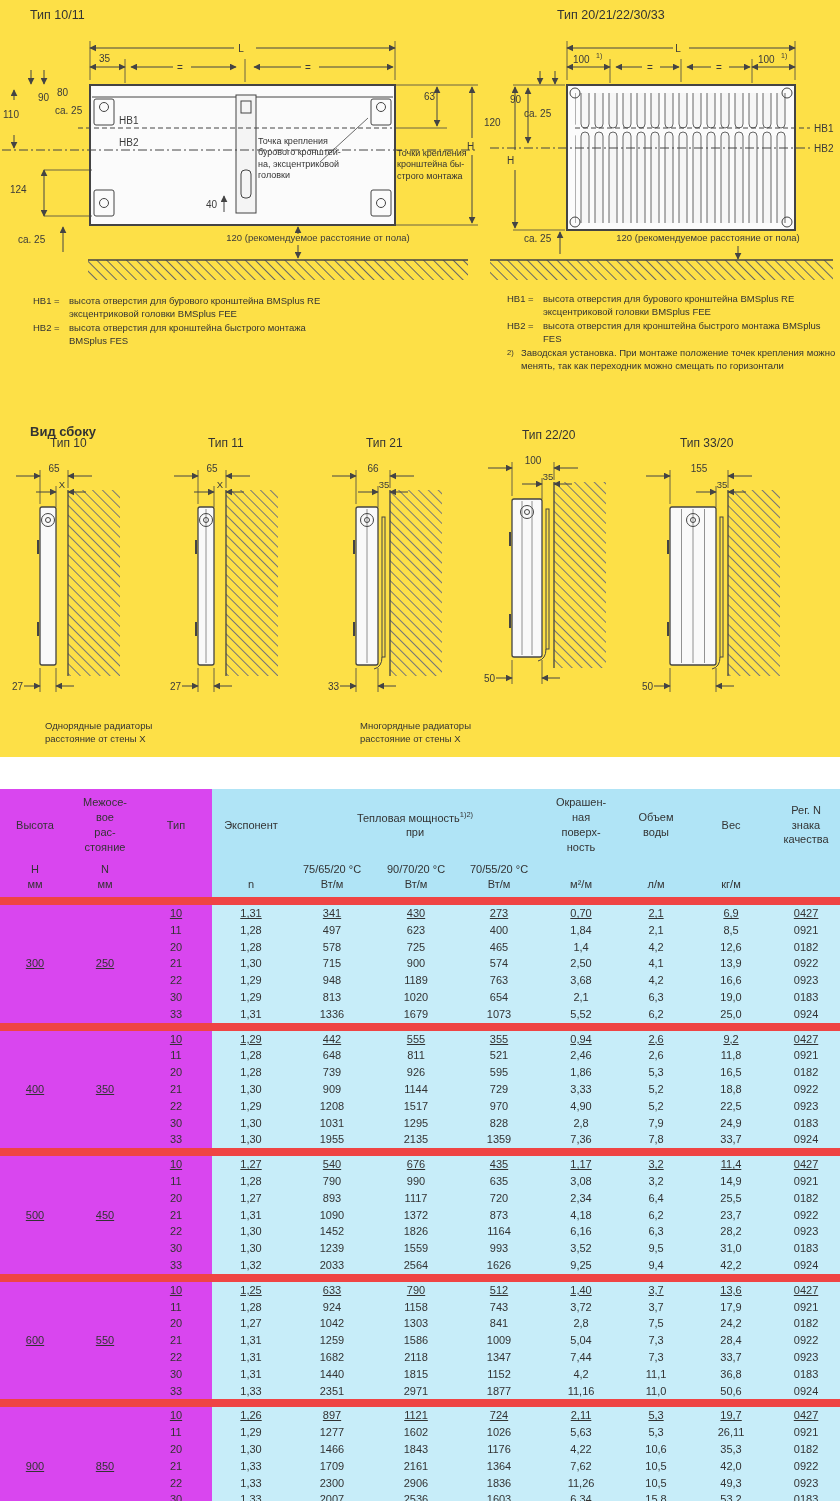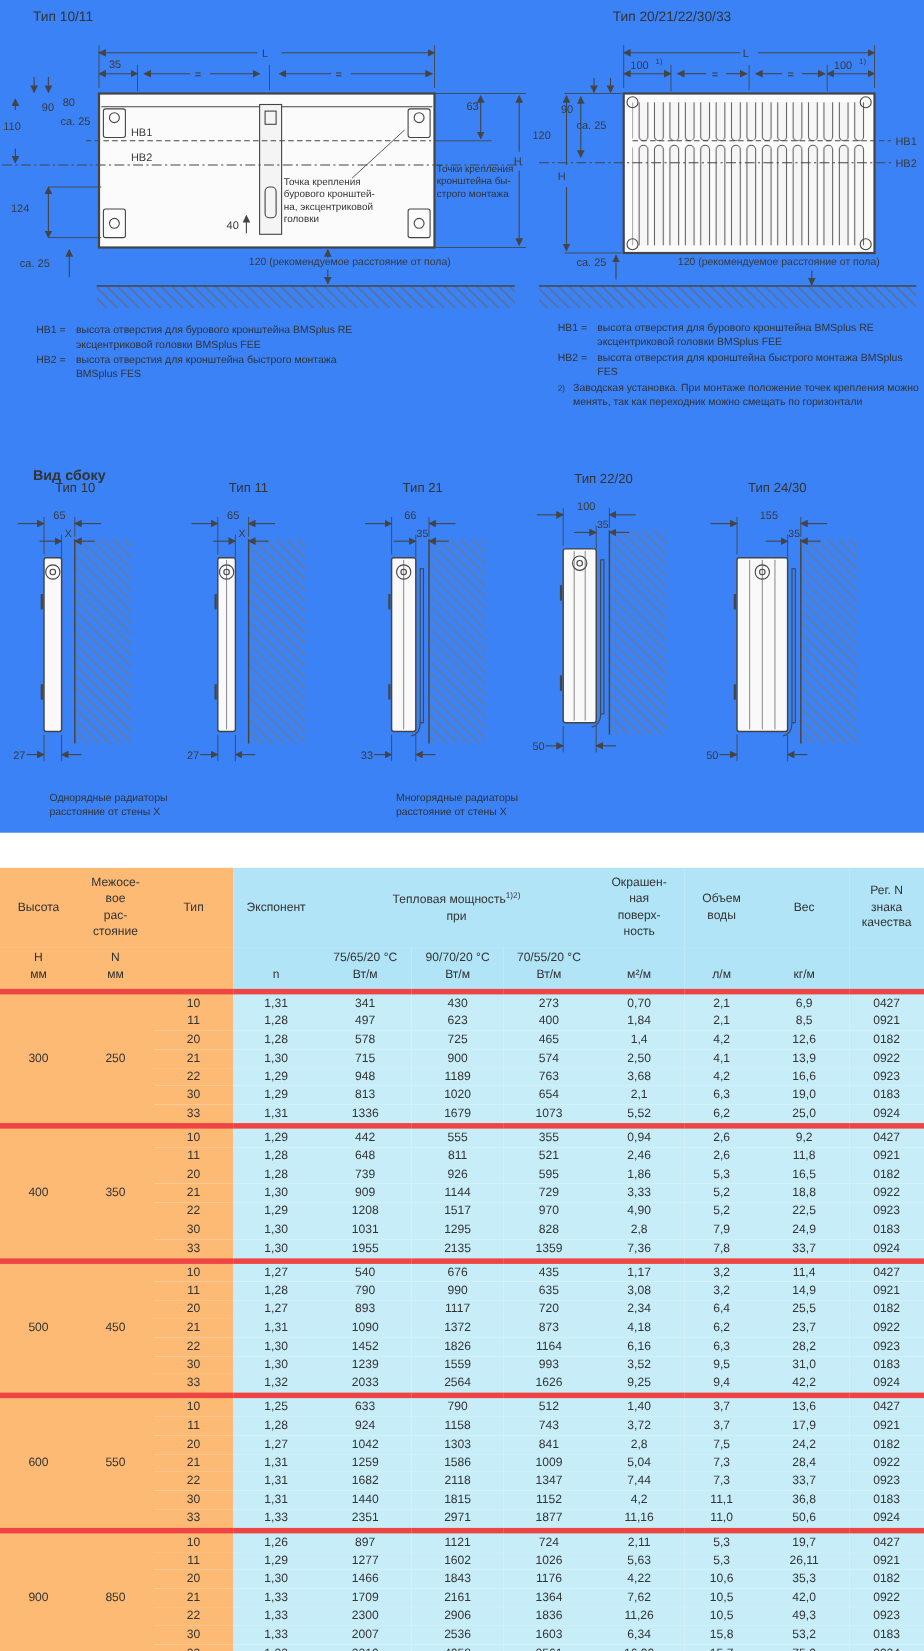--- a/index.html
+++ b/index.html
@@ -1,18 +1,18 @@
 <!DOCTYPE html>
 <html><head>
 <meta charset="utf-8">
 <style>
   html,body{margin:0;padding:0;background:#fff;}
   .page{position:relative;width:840px;height:1501px;overflow:hidden;background:#fff;
         font-family:"Liberation Sans",sans-serif;color:#333;}
-  .top{position:absolute;left:0;top:0;width:840px;height:757px;background:#3b82f6;}
+  .top{position:absolute;left:0;top:0;width:840px;height:757px;background:#fde047;}
   svg{position:absolute;left:0;top:0;overflow:visible;}
   svg text{font-family:"Liberation Sans",sans-serif;fill:#3a3a3a;}
   .dim{font-size:10px;}
   .dimsup{font-size:7px;}
   .diagram-title{position:absolute;font-size:12.5px;color:#333;}
   .note{position:absolute;font-size:9px;line-height:1.25;color:#333;white-space:pre-line;}
   .fn-block{position:absolute;font-size:9.5px;line-height:1.32;color:#333;}
   .fnote{display:flex;margin-bottom:2px;}
   .fnote .term{flex:0 0 36px;}
   .fnote .txt{flex:1;}
@@ -32,24 +32,24 @@
           color:#fff;font-weight:bold;font-size:15px;line-height:26px;padding-left:8px;
           box-sizing:border-box;}
   table.spec{position:absolute;left:0;top:789px;width:840px;border-collapse:collapse;
              table-layout:fixed;font-size:11px;}
   table.spec th{font-weight:normal;white-space:pre-line;padding:0;line-height:1.35;}
   table.spec thead tr:first-child{height:72px;}
   table.spec thead tr:first-child th{vertical-align:middle;}
   table.spec thead tr.units{height:40px;}
   table.spec thead tr.units th{vertical-align:bottom;padding-bottom:5px;border-bottom:2px solid #3f3f3f;}
   table.spec td{text-align:center;padding:0;height:16.8px;line-height:16.8px;}
-  .dark{background:#fdba74;}
+  .dark{background:#d946ef;}
   .hbg{background:#b0e4f6;}
   .bbg{background:#c7edf9;}
-  tr.gs td{border-top:5px solid #ef4444;}
+  tr.gs td{border-top:8px solid #ef4444;text-decoration:underline;}
   table.spec sup{font-size:7.5px;}
 </style>
 </head>
 <body>
 
 <div class="page">
   <div class="top">
 
     <div class="diagram-title" style="left:30px;top:8px;">Тип 10/11</div>
     <svg width="480" height="290" viewBox="0 0 480 290">
@@ -130,21 +130,21 @@
       <text class="dim" x="55" y="114">ca. 25</text>
       <text class="dim" x="119" y="124">HB1</text>
       <text class="dim" x="119" y="146">HB2</text>
       <text class="dim" x="10" y="193">124</text>
       <text class="dim" x="18" y="243">ca. 25</text>
       <text class="dim" x="424" y="100">63</text>
       <text class="dim" x="467" y="150">H</text>
       <text class="dim" x="206" y="208">40</text>
       <text x="318" y="241" text-anchor="middle" style="font-size:9.5px">120 (рекомендуемое расстояние от пола)</text>
     </svg>
-    <div class="note" style="left:258px;top:160px;width:110px;">Точка крепления
+    <div class="note" style="left:258px;top:136px;width:110px;">Точка крепления
 бурового кронштей-
 на, эксцентриковой
 головки</div>
     <div class="note" style="left:397px;top:148px;width:82px;">Точки крепления
 кронштейна бы-
 строго монтажа</div>
 
     <div class="diagram-title" style="left:537px;top:8px;margin-left:20px;">Тип 20/21/22/30/33</div>
     <svg style="left:480px;" width="360" height="290" viewBox="0 0 360 290">
       <defs>
@@ -393,21 +393,21 @@
       <line x1="78" y1="224" x2="60" y2="224" marker-end="url(#m3)"></line>
       <line x1="30" y1="206" x2="30" y2="230" stroke-width="0.8"></line>
       <line x1="60" y1="206" x2="60" y2="230" stroke-width="0.8"></line>
     </g>
     <text x="51" y="10" text-anchor="middle" style="font-size:10px">100</text>
     <text x="66" y="26" text-anchor="middle" style="font-size:9.5px">35</text>
     <text x="2" y="228" style="font-size:10px">50</text>
    </svg>
         </div>
         <div class="figure" style="left: 640px; top: 436px;">
-   <div class="ftitle">Тип 24/30</div>
+   <div class="ftitle">Тип 33/20</div>
    <svg width="168" height="250" viewBox="0 0 168 250">
     <defs>
       <marker id="m4" viewBox="0 0 10 10" refX="9" refY="5" markerWidth="7" markerHeight="7" orient="auto-start-reverse">
         <path d="M0,0 L10,5 L0,10 z" fill="#444"></path>
       </marker>
       <pattern id="h4" patternUnits="userSpaceOnUse" width="7" height="7" patternTransform="rotate(135)">
         <line x1="3.5" y1="0" x2="3.5" y2="7" stroke="#777" stroke-width="1"></line>
       </pattern>
     </defs>
     <g stroke="#444" stroke-width="1" fill="none">

